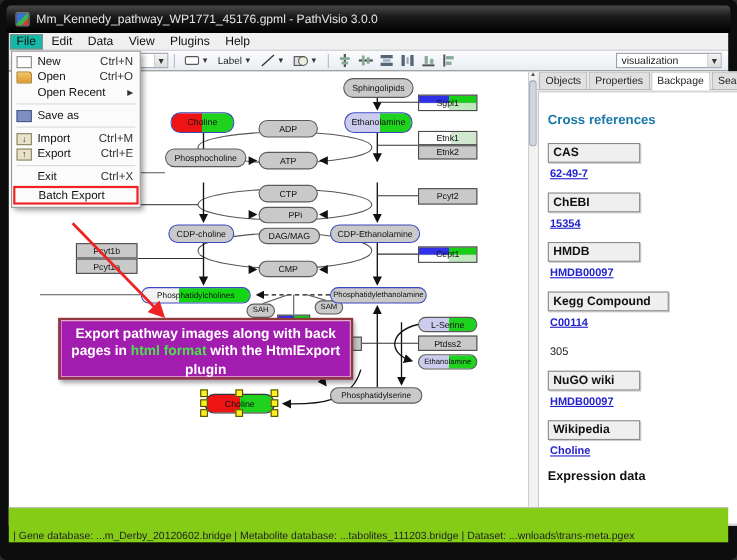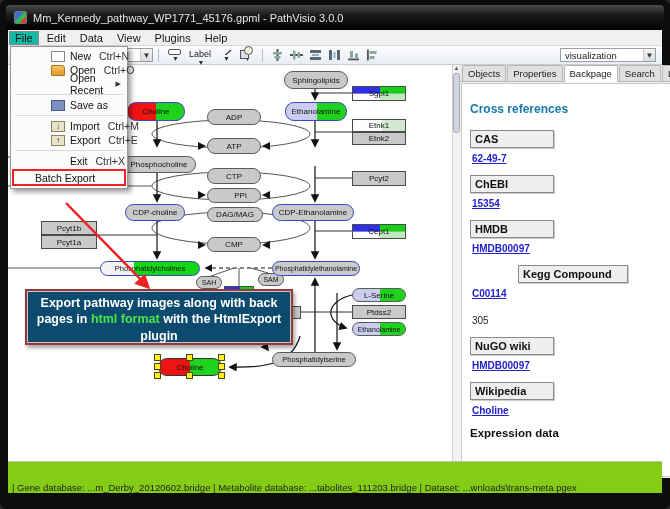--- a/index.html
+++ b/index.html
@@ -11,70 +11,70 @@
   
   .menubar{position:absolute;left:8px;top:30px;right:8px;height:16px;background:#f0f0f0;display:flex;align-items:center;font-size:11px;color:#111;border-bottom:1px solid #d8d8d8;}
   .menu-item{padding:1px 6px;margin:0 1px;}
   .menu-item.open{border:1px solid #8a8a8a;background:#14b8a6;padding:0 5px;}
   
   .toolbar{position:absolute;left:8px;top:46px;right:8px;height:19px;background:linear-gradient(#fbfcfe,#e9edf2);display:flex;align-items:center;font-size:10px;color:#222;padding:0 4px;border-bottom:1px solid #c9ccd1;}
   .tb-label{margin:0 4px 0 2px;font-size:9.5px;}
   .combo{display:flex;align-items:center;background:#fff;border:1px solid #9aa0a8;height:14px;font-size:9.5px;padding-left:4px;}
   .combo .caret{margin-left:auto;width:12px;height:12px;display:flex;align-items:center;justify-content:center;font-size:8px;color:#333;border-left:1px solid #c9ccd1;background:linear-gradient(#f4f4f4,#dcdcdc);}
   .tb-sep{width:1px;height:13px;background:#b9bcc2;margin:0 5px;}
-  .tb-btn{display:flex;align-items:center;height:15px;padding:0 2px;margin:0 1px;border:1px solid transparent;flex-direction:column;}
+  .tb-btn{display:flex;align-items:center;height:15px;padding:0 2px;margin:0 1px;border:1px solid transparent;}
   .tb-btn .caret{font-size:7px;margin-left:2px;color:#333;}
   .gene-glyph{width:13px;height:8px;border:1px solid #555;background:#fff;border-radius:2px;}
   .shape-glyph{position:relative;width:13px;height:10px;}
   .shape-glyph::before{content:"";position:absolute;left:0;top:1px;width:7px;height:7px;border:1px solid #555;background:#dde;}
   .shape-glyph::after{content:"";position:absolute;right:0;bottom:0;width:7px;height:7px;border:1px solid #555;border-radius:50%;background:#eed;}
   .align-glyph{width:13px;height:12px;margin:0 3px;}
   
   .main{position:absolute;left:8px;top:65px;right:8px;height:413px;background:#fff;display:flex;}
-  .canvas-wrap{position:relative;width:444px;height:413px;border-right:1px solid #9aa0a8;}
+  .canvas-wrap{position:relative;width:444px;height:413px;border-right:1px solid #9aa0a8;margin-left:28px;}
   .canvas{position:relative;width:444px;height:401px;background:#ffffff;overflow:hidden;}
   svg.edges{position:absolute;left:0;top:0;z-index:1;}
   
   .node{position:absolute;z-index:5;display:flex;align-items:center;justify-content:center;font-size:8px;color:#111;overflow:hidden;white-space:nowrap;}
   .pill{border-radius:9px;border:1.2px solid #5a5a5a;background:#c9c9c9;}
   .pill.bblue{border-color:#3a49c0;}
   .f-redgreen{background:linear-gradient(to right,#ee1414 50%,#1ed21e 50%);}
   .f-lavgreen{background:linear-gradient(to right,#ccccee 52%,#1ed21e 52%);}
   .f-whitegreen{background:linear-gradient(to right,#f2f2f2 34%,#14d614 34%);}
   .genebox{border:1px solid #4a4a4a;background:#c9c9c9;}
   .genebox.quad{background-image:linear-gradient(to right,#3030e8 52%,#16cf16 52%),linear-gradient(to right,#ffffff 52%,#bfe8bf 52%);background-size:100% 50%,100% 50%;background-position:top,bottom;background-repeat:no-repeat;}
   .genebox.halfgreen{background:linear-gradient(to right,#fdfdfd 55%,#cfe8cf 55%);text-align:right;}
   .handle{position:absolute;width:7px;height:7px;background:#ffee22;border:1px solid #4a4a00;z-index:8;}
   
-  .callout{position:absolute;left:17px;top:224px;width:268px;height:56px;z-index:20;background:#0c4a6e;border:2px solid #8e3b39;box-shadow:inset 0 0 0 1px rgba(255,225,225,.8),2px 3px 4px rgba(0,0,0,.35);color:#fff;font-weight:bold;font-size:12.5px;line-height:1.3;text-align:center;padding:4px 6px;}
+  .callout{position:absolute;left:17px;top:224px;width:268px;height:56px;z-index:20;background:#a21caf;border:2px solid #8e3b39;box-shadow:inset 0 0 0 1px rgba(255,225,225,.8),2px 3px 4px rgba(0,0,0,.35);color:#fff;font-weight:bold;font-size:12.5px;line-height:1.3;text-align:center;padding:4px 6px;}
   .callout .hl{color:#4ae44a;}
   
   .vscroll{width:9px;height:413px;background:#f2f2f2;border-left:1px solid #d0d0d0;display:flex;flex-direction:column;align-items:center;font-size:6px;color:#555;}
   .vscroll .thumb{width:7px;height:60px;background:#cfd6de;border:1px solid #aab;border-radius:3px;margin-top:2px;}
   .hscroll{position:absolute;left:0;top:401px;width:444px;height:12px;background:#f2f2f2;border-top:1px solid #d0d0d0;display:flex;align-items:center;font-size:7px;color:#555;}
   .hthumb{position:absolute;left:190px;top:2px;width:20px;height:8px;background:#cfd6de;border:1px solid #aab;border-radius:2px;}
   .sb-arrow{padding:0 2px;}
   
   .sidebar{flex:1;background:#f4f4f4;display:flex;flex-direction:column;font-size:10px;}
   .tabs{display:flex;height:17px;background:#e9e9e9;border-bottom:1px solid #b5b5b5;align-items:flex-end;padding-left:2px;}
   .tab{padding:2px 5px;border:1px solid #b5b5b5;border-bottom:none;background:#e0e0e0;margin-right:1px;border-radius:2px 2px 0 0;font-size:9.5px;color:#222;}
   .tab.active{background:#fff;position:relative;top:1px;padding-bottom:3px;font-weight:normal;}
   .bp-content{flex:1;background:#fff;border:1px solid #c8c8c8;margin:1px;padding:10px 8px 4px 8px;overflow:hidden;}
   .bp-heading{color:#1878a8;font-weight:bold;font-size:12px;margin:8px 0 14px 0;}
   .bp-section{margin-bottom:9px;}
   .bp-box{width:84px;border:1px solid #8a8a8a;background:#efefef;font-weight:bold;font-size:11px;color:#111;padding:2px 4px;box-shadow:1px 1px 0 #ccc;}
-  .bp-box.wide{width:110px;margin-left:48px;}
+  .bp-box.wide{width:110px;}
   .bp-link{display:inline-block;margin:5px 0 2px 2px;color:#2222cc;font-weight:bold;font-size:10px;text-decoration:underline;}
   .bp-plain{display:inline-block;margin:5px 0 2px 2px;color:#222;font-size:10px;}
   .bp-footer{font-weight:bold;font-size:11.5px;color:#111;margin-top:6px;}
   
   .statusbar{position:absolute;left:8px;bottom:16px;right:8px;height:32px;background:#84cc16;border-top:1px solid #bdbdbd;display:flex;align-items:flex-end;font-size:9.5px;color:#222;padding:0 4px;white-space:nowrap;overflow:hidden;}
   
   .filemenu{position:absolute;left:10px;top:46px;width:118px;z-index:50;background:#fbfbfb;border:1px solid #979797;box-shadow:3px 3px 5px rgba(0,0,0,.4);padding:2px 0;font-size:10.5px;color:#111;}
-  .fm-row{display:flex;align-items:center;height:14px;padding:0 6px 0 4px;margin-left:36px;}
+  .fm-row{display:flex;align-items:center;height:14px;padding:0 6px 0 4px;}
   .fm-icon{width:14px;height:11px;margin-right:5px;flex:none;}
   .fm-label{flex:1;}
   .fm-short{color:#333;margin-left:8px;}
   .fm-row.disabled .fm-label,.fm-row.disabled .fm-short{color:#a0a0a0;}
   .fm-sep{height:1px;background:#d9d9d9;margin:3px 4px;}
   .fm-sub{font-size:7px;color:#333;}
   .fm-row.batch{border:2px solid #ee2222;height:17px;margin:1px 1px 0 1px;padding-left:21px;}
   .i-new{background:#fff;border:1px solid #888;}
   .i-open{background:linear-gradient(#f6c666,#dd9a2b);border:1px solid #a8761f;border-radius:1px 3px 1px 1px;}
   .i-save{background:#9aa4b8;border:1px solid #6a7488;}
@@ -237,21 +237,21 @@
           </div>
         <div class="node genebox halfgreen" style="left:344px;top:54px;width:54px;height:13px;">
             <span>Etnk1</span>
           </div>
         <div class="node genebox" style="left:344px;top:67px;width:54px;height:13px;">
             <span>Etnk2</span>
           </div>
         <div class="node pill" style="left:199px;top:73px;width:54px;height:16px;">
             <span>ATP</span>
           </div>
-        <div class="node pill" style="left:114px;top:91px;width:74px;height:17px;text-align:center;">
+        <div class="node pill" style="left:114px;top:70px;width:74px;height:17px;text-align:center;">
             <span>Phosphocholine</span>
           </div>
         <div class="node pill" style="left:199px;top:103px;width:54px;height:16px;">
             <span>CTP</span>
           </div>
         <div class="node genebox" style="left:344px;top:106px;width:54px;height:15px;">
             <span>Pcyt2</span>
           </div>
         <div class="node pill" style="left:199px;top:123px;width:54px;height:15px;padding-left:13px;">
             <span>PPi</span>

